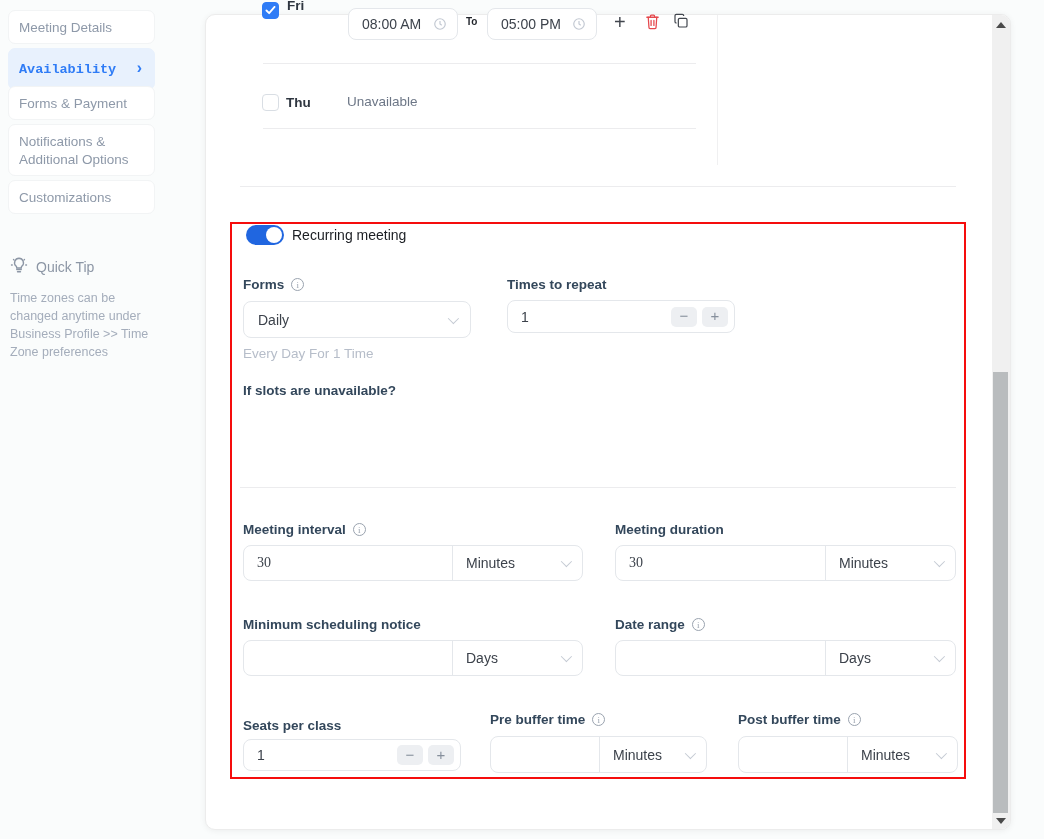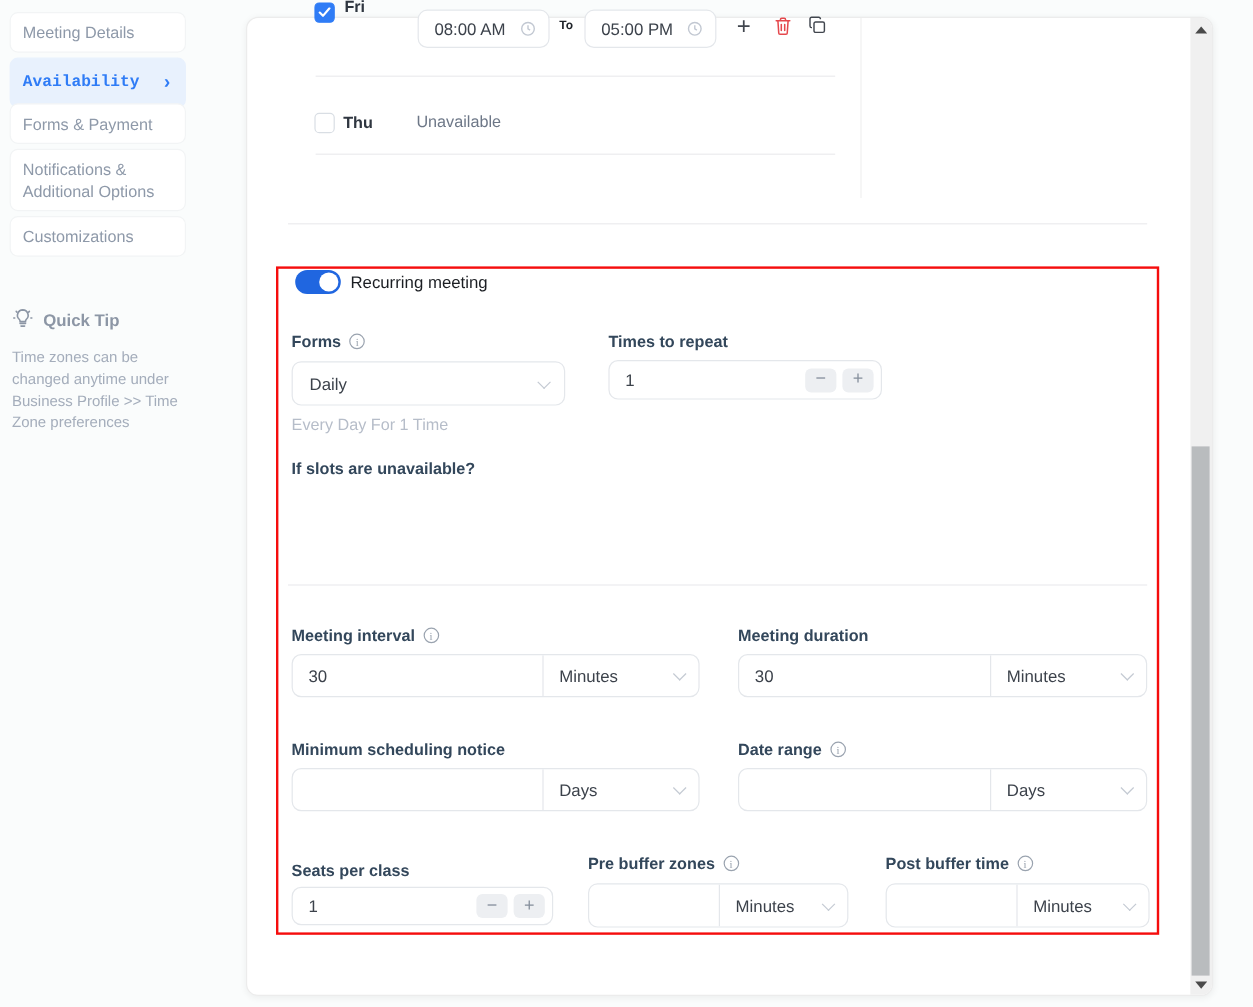--- a/index.html
+++ b/index.html
@@ -9,21 +9,21 @@
 
   
   .nav-item { position:absolute; left:8px; width:147px; background:#fff;
     border:1px solid #f2f4f5; border-radius:7px; display:flex; align-items:center;
     padding:0 10px; color:#8e99a9; font-size:13.5px; cursor:pointer; }
   .nav-item.active { background:#e8f1fd; border-color:#e8f1fd; color:#2f7cf6; font-weight:700; }
   .nav-item .chev { margin-left:auto; color:#2f7cf6; font-size:16px; line-height:1; }
   .nav-item.wrap { line-height:1.35; padding-top:8px; padding-bottom:8px; align-items:flex-start; }
 
   .quick-tip { position:absolute; left:10px; top:256px; width:146px; }
-  .qt-head { display:flex; align-items:center; gap:8px; color:#8c96a5; font-weight:700; font-size:14px; }
+  .qt-head { display:flex; align-items:center; gap:8px; color:#8c96a5; font-weight:400; font-size:14px; }
   .qt-text { margin-top:12px; color:#a4adbb; font-size:12.5px; line-height:1.45; }
 
   
   .card { position:absolute; left:205px; top:14px; width:806px; height:816px;
     background:#fff; border:1px solid #ececec; border-radius:10px;
     box-shadow:0 1px 6px rgba(0,0,0,.06); }
   .divider { position:absolute; height:1px; background:#ececee; }
   .vdivider { position:absolute; width:1px; background:#f0f0f1; }
 
   
@@ -78,21 +78,21 @@
   .stepper input { border:0; outline:0; flex:1; min-width:0; font-size:14px; color:#3c424b;
     font-family:"Liberation Sans",sans-serif; background:transparent; }
   .step-btn { width:26px; height:20px; border:0; border-radius:5px; background:#edeff2;
     color:#868f9c; font-size:15px; line-height:1; cursor:pointer; margin-left:5px;
     display:flex; align-items:center; justify-content:center; padding-bottom:2px; }
 
   
   .group { position:absolute; border:1px solid #e4e7eb; border-radius:8px; background:#fff;
     display:flex; overflow:hidden; }
   .group input { border:0; outline:0; padding:0 13px; font-size:14px; color:#3c424b;
-    font-family:Liberation Sans, sans-serif; flex:1; min-width:0; background:transparent; }
+    font-family:Liberation Serif, serif; flex:1; min-width:0; background:transparent; }
   .group .unit { border-left:1px solid #e4e7eb; display:flex; align-items:center;
     padding:0 13px; font-size:14px; color:#3c424b; cursor:pointer; flex:none; }
   .group .unit .chevron-down { margin-left:auto; }
 
   
   .scroll-track { position:absolute; left:992px; top:15px; width:18px; height:814px;
     background:#f0f0f0; border-radius:0 9px 9px 0; }
   .scroll-thumb { position:absolute; left:993px; top:372px; width:15px; height:441px;
     background:#b9bcbe; cursor:pointer; }
   .tri-up { position:absolute; left:996px; top:22px; width:0; height:0; cursor:pointer;
@@ -268,21 +268,21 @@
   <div class="f-label" style="left:243px;top:718px;">
     <span>Seats per class</span>
   </div>
   <div class="stepper" style="left:243px;top:739px;width:218px;height:32px;">
     <input value="1" style="">
     <button class="step-btn">−</button>
     <button class="step-btn">+</button>
   </div>
 
   <div class="f-label" style="left:490px;top:712px;">
-    <span>Pre buffer zones</span>
+    <span>Pre buffer time</span>
     <span class="info-icon">i</span>
   </div>
   <div class="group" style="left:490px;top:736px;width:217px;height:37px;">
     <input value="" style="">
     <div class="unit" style="width:107px;">
       <span>Minutes</span>
       <span class="chevron-down"></span>
     </div>
   </div>
 

